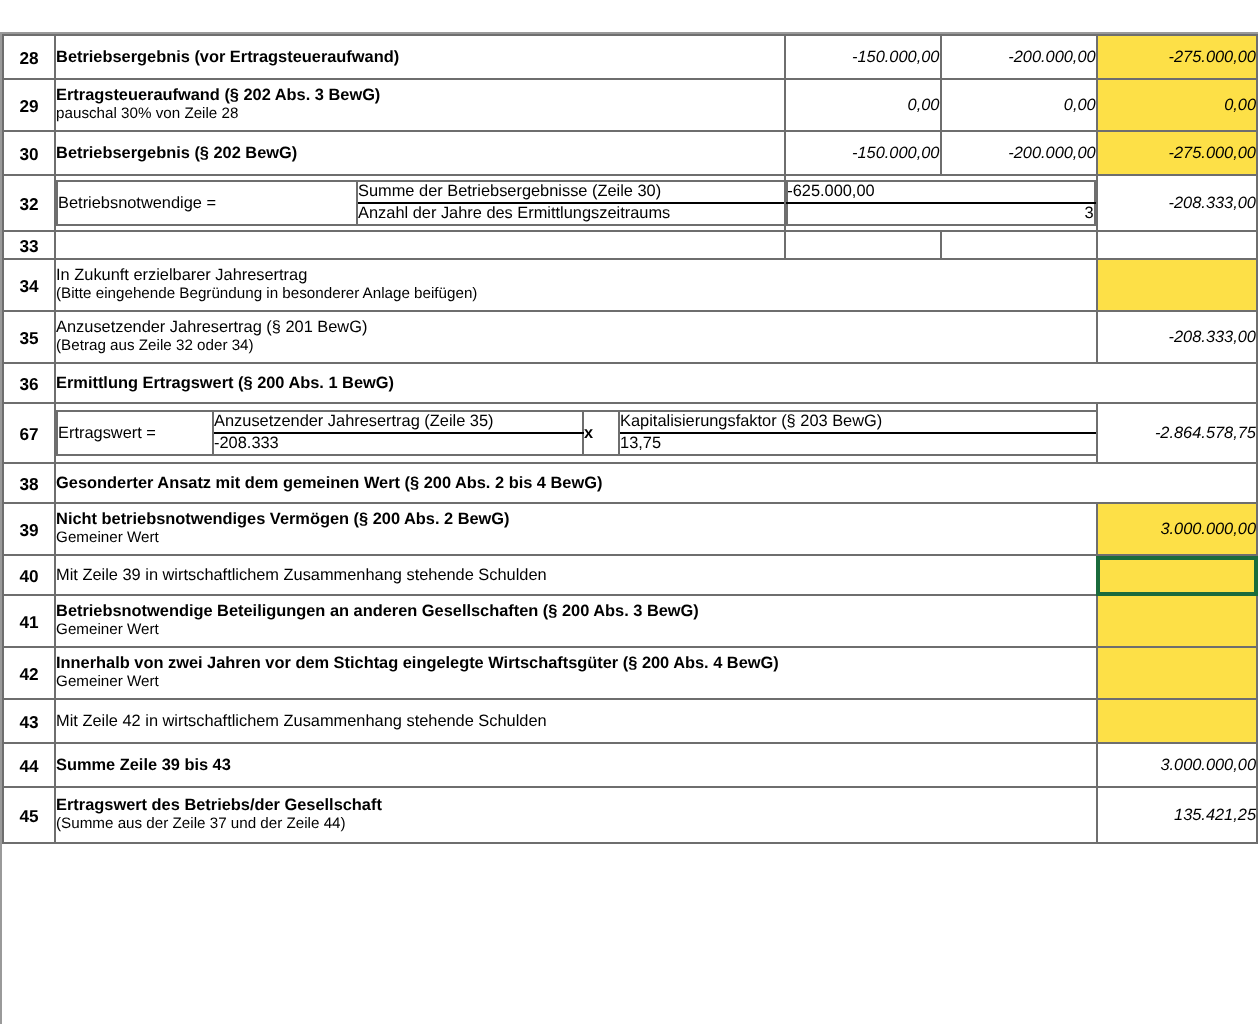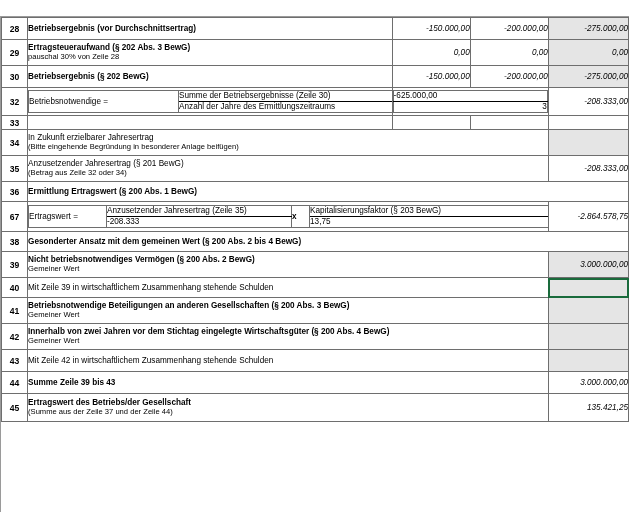--- a/index.html
+++ b/index.html
@@ -50,21 +50,21 @@
     line-height: 1.18;
   }
   td.num {
     text-align: right;
     padding: 2px 5px 2px 2px;
     white-space: nowrap;
     font-style: italic;
   }
   .b { font-weight: bold; }
   .small { font-size: 7.6px; }
-  .yellow { background: #e5e5e5; }
+  .yellow { background: #fde047; }
   .ctr { text-align: left; }
   
   tr.spacer td { height: 13px; }
   .subtable {
     width: 100%;
     border-collapse: collapse;
     table-layout: fixed;
   }
   .subtable td {
     border: none;
@@ -87,21 +87,21 @@
       <col style="width:364px">
       <col style="width:78px">
       <col style="width:78px">
       <col style="width:80px">
     </colgroup>
     <tbody>
 
       <tr style="height:22px">
         <td class="rn">28</td>
         <td class="lbl">
-          <span class="b">Betriebsergebnis (vor Durchschnittsertrag)</span>
+          <span class="b">Betriebsergebnis (vor Ertragsteueraufwand)</span>
         </td>
         <td class="num">-150.000,00</td>
         <td class="num">-200.000,00</td>
         <td class="num yellow">-275.000,00</td>
       </tr>
 
       <tr style="height:26px">
         <td class="rn">29</td>
         <td class="lbl">
           <div class="b">Ertragsteueraufwand (§ 202 Abs. 3 BewG)</div>

